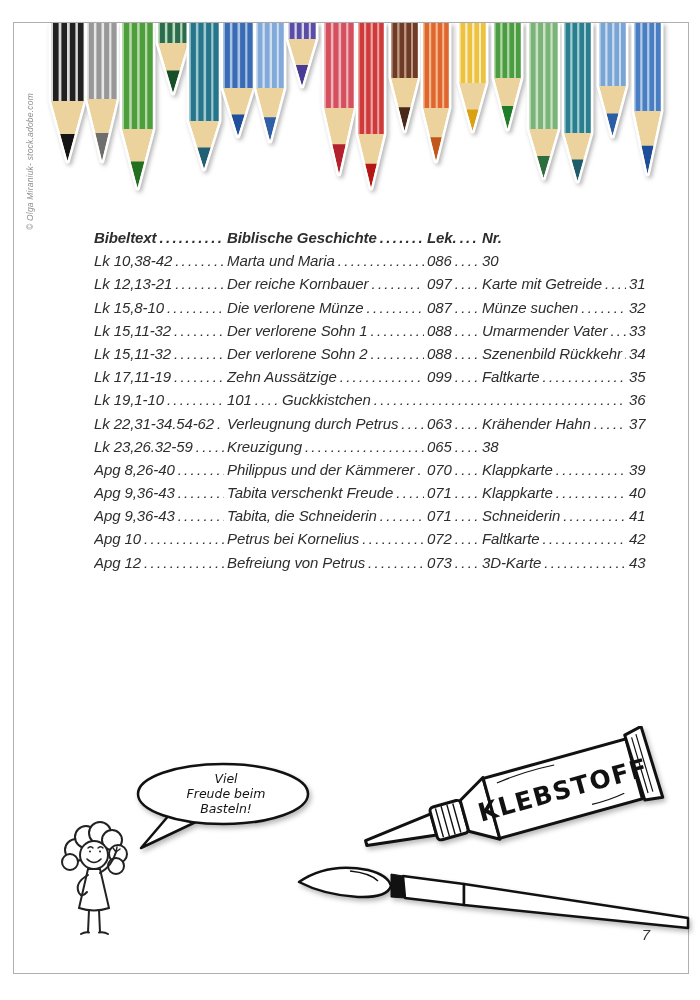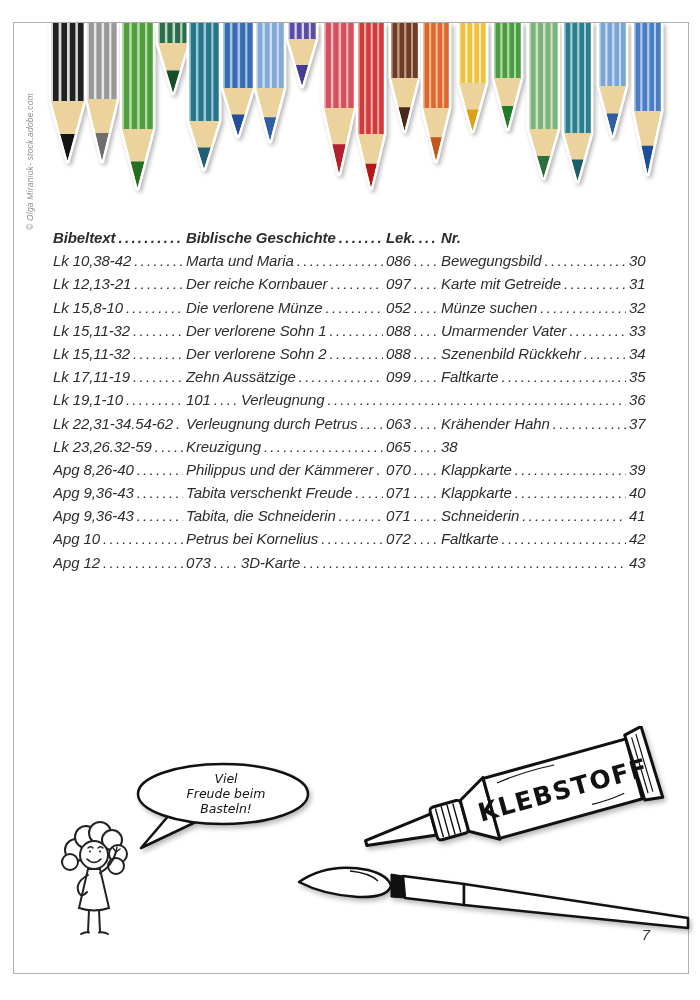--- a/index.html
+++ b/index.html
@@ -17,21 +17,21 @@
   
   .copyright{
     position:absolute;left:11px;top:207px;transform:rotate(-90deg);transform-origin:0 0;
     font-size:8.5px;font-style:italic;color:#8f8f8f;letter-spacing:.2px;white-space:nowrap;
   }
   
   .toc{
     position:absolute;left:39px;top:206px;width:606px;
     color:#2d2d2d;font-style:italic;font-size:15px;letter-spacing:-0.1px;
   }
-  .trow{display:flex;height:23.2px;align-items:baseline;}
+  .trow{display:flex;height:23.2px;align-items:baseline;margin-left:41px;}
   .trow.header{font-weight:bold;}
   .c{display:flex;align-items:baseline;overflow:hidden;}
   .c1{width:133px;}.c2{width:200px;}.c3{width:55px;}.c4{flex:1;}
   .c5{width:30px;}
   .t{white-space:nowrap;}
   .lead{flex:1;overflow:hidden;white-space:nowrap;margin:0 3px;}
   .lead::after{content:"..............................................................";letter-spacing:2.3px;}
   
   .art{position:absolute;}
   .shadowed{filter:drop-shadow(2px 3px 2.5px rgba(0,0,0,.28));}
@@ -383,24 +383,20 @@
             <span class="lead"></span>
           </span>
     <span class="c c2">
             <span class="t">Marta und Maria</span>
             <span class="lead"></span>
           </span>
     <span class="c c3">
             <span class="t">086</span>
             <span class="lead"></span>
           </span>
-    <span class="c c4">
-            <span class="t">Bewegungsbild</span>
-            <span class="lead"></span>
-          </span>
     <span class="c c5">
             <span class="t">30</span>
           </span>
   </div>
         <div class="trow">
     <span class="c c1">
             <span class="t">Lk 12,13-21</span>
             <span class="lead"></span>
           </span>
     <span class="c c2">
@@ -422,21 +418,21 @@
         <div class="trow">
     <span class="c c1">
             <span class="t">Lk 15,8-10</span>
             <span class="lead"></span>
           </span>
     <span class="c c2">
             <span class="t">Die verlorene Münze</span>
             <span class="lead"></span>
           </span>
     <span class="c c3">
-            <span class="t">052</span>
+            <span class="t">087</span>
             <span class="lead"></span>
           </span>
     <span class="c c4">
             <span class="t">Münze suchen</span>
             <span class="lead"></span>
           </span>
     <span class="c c5">
             <span class="t">32</span>
           </span>
   </div>
@@ -506,21 +502,21 @@
         <div class="trow">
     <span class="c c1">
             <span class="t">Lk 19,1-10</span>
             <span class="lead"></span>
           </span>
     <span class="c c3">
             <span class="t">101</span>
             <span class="lead"></span>
           </span>
     <span class="c c4">
-            <span class="t">Verleugnung</span>
+            <span class="t">Guckkistchen</span>
             <span class="lead"></span>
           </span>
     <span class="c c5">
             <span class="t">36</span>
           </span>
   </div>
         <div class="trow">
     <span class="c c1">
             <span class="t">Lk 22,31-34.54-62</span>
             <span class="lead"></span>
@@ -638,20 +634,24 @@
             <span class="t">Faltkarte</span>
             <span class="lead"></span>
           </span>
     <span class="c c5">
             <span class="t">42</span>
           </span>
   </div>
         <div class="trow">
     <span class="c c1">
             <span class="t">Apg 12</span>
+            <span class="lead"></span>
+          </span>
+    <span class="c c2">
+            <span class="t">Befreiung von Petrus</span>
             <span class="lead"></span>
           </span>
     <span class="c c3">
             <span class="t">073</span>
             <span class="lead"></span>
           </span>
     <span class="c c4">
             <span class="t">3D-Karte</span>
             <span class="lead"></span>
           </span>

